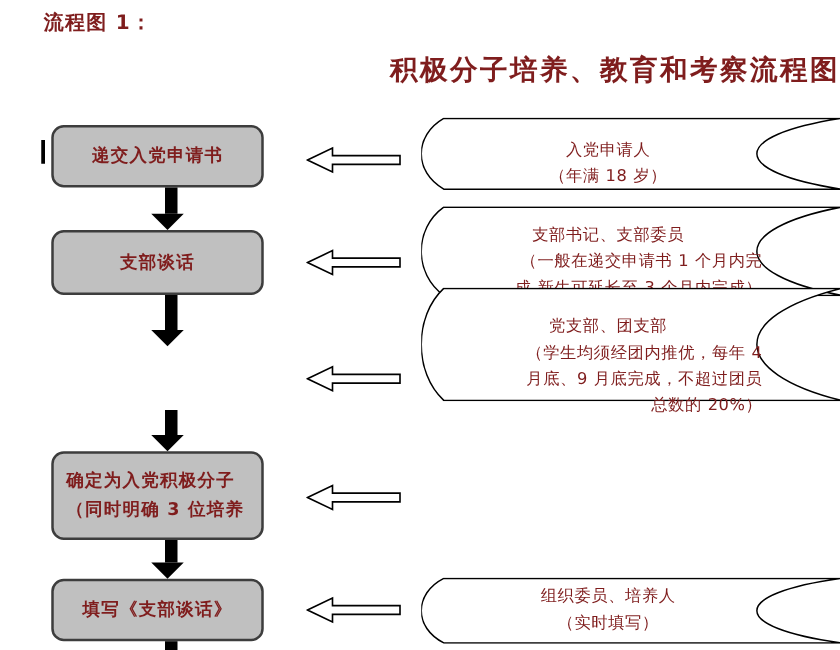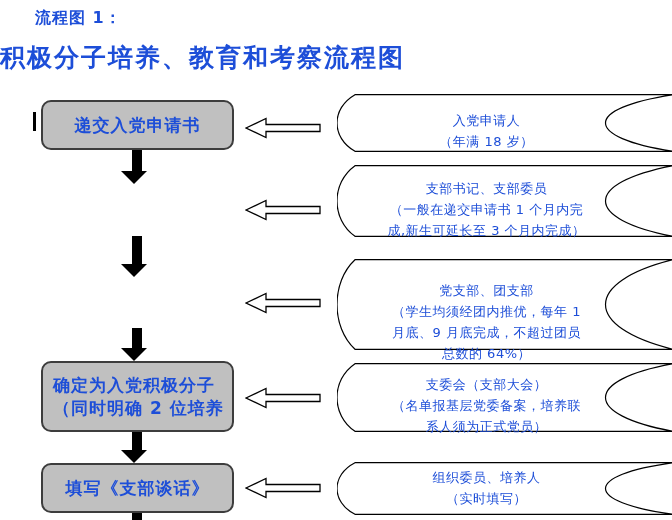--- a/index.html
+++ b/index.html
@@ -1,71 +1,74 @@
 <!DOCTYPE html>
 <html><head>
 <meta charset="utf-8">
 <style>
   html,body{margin:0;padding:0;background:#fff;}
   #canvas{
     position:relative;width:672px;height:520px;background:#ffffff;
-    overflow:hidden;font-family:"DejaVu Sans",sans-serif;color:#1d4ed8;
+    overflow:hidden;font-family:"DejaVu Sans",sans-serif;color:#7f1d1d;
   }
   .abs{position:absolute;}
   
   .doc-label{left:35px;top:8px;font-size:16px;font-weight:bold;letter-spacing:1px;}
-  .doc-title{left:0;right:0;top:41px;text-align:left;font-size:25px;font-weight:bold;letter-spacing:2px;}
+  .doc-title{left:0;right:0;top:41px;text-align:right;font-size:22px;font-weight:bold;letter-spacing:2px;}
   
   .step-box{
-    left:41px;width:193px;background:#c0c0c0;border:2px solid #3d3d3d;border-radius:10px;
+    left:41px;width:170px;background:#c0c0c0;border:2px solid #3d3d3d;border-radius:10px;
     box-sizing:border-box;display:flex;flex-direction:column;justify-content:center;
-    font-weight:bold;font-size:17px;letter-spacing:1px;
+    font-weight:bold;font-size:14px;letter-spacing:1px;
   }
   .step-box .bline{text-align:center;line-height:23px;}
   .step-box.left-align{padding-left:10px;}
   .step-box.left-align .bline{text-align:left;}
   
   .dshaft{width:10px;background:#000;left:132px;}
   .dhead{width:0;height:0;left:121px;border-left:13px solid transparent;
          border-right:13px solid transparent;border-top:13px solid #000;}
   
   .warrow{left:245px;width:76px;height:22px;}
   
   .note{left:337px;width:335px;}
   .note svg.shape{position:absolute;left:0;top:0;}
   .note .ntext{
     position:absolute;left:26px;right:62px;top:0;bottom:0;
     display:flex;flex-direction:column;justify-content:center;
     font-size:13px;line-height:21px;letter-spacing:0.5px;
   }
-  .note .nline{text-align:center;}
+  .note .nline{text-align:right;}
   .note .nline:first-child{text-align:center;margin-top:16px;}
   .note.all-center .nline{text-align:center;}
   
   .stray{left:33px;top:112px;width:3px;height:19px;background:#000;}
 </style>
 </head>
 <body>
 
 <div id="canvas">
 
   <div class="abs doc-label">流程图 1：</div>
   <div class="abs doc-title">积极分子培养、教育和考察流程图</div>
 
   <div class="abs stray"></div>
 
   <div class="abs step-box" style="top:100px;height:50px;">
     <div class="bline">递交入党申请书</div>
   </div>
 
+  <div class="abs step-box" style="top:184px;height:52px;">
+    <div class="bline">支部谈话</div>
+  </div>
 
 
   <div class="abs step-box left-align" style="top:361px;height:71px;">
     <div class="bline">确定为入党积极分子</div>
-    <div class="bline">（同时明确 2 位培养</div>
+    <div class="bline">（同时明确 3 位培养</div>
   </div>
 
   <div class="abs step-box" style="top:463px;height:50px;">
     <div class="bline">填写《支部谈话》</div>
   </div>
 
   <div class="abs dshaft" style="top:150px;height:21px;"></div>
   <div class="abs dhead" style="top:171px;"></div>
 
   <div class="abs dshaft" style="top:236px;height:28px;"></div>
@@ -119,42 +122,32 @@
     <svg class="shape" width="335" height="72" viewBox="0 0 335 72">
       <path d="M 18 0.7 L 336 0.7 C 246 18 246 54 336 71.3 L 18 71.3 C -6 54 -6 18 18 0.7 Z" fill="#ffffff" stroke="#000000" stroke-width="1.2"></path>
     </svg>
     <div class="ntext">
       <div class="nline">支部书记、支部委员</div>
       <div class="nline">（一般在递交申请书 1 个月内完</div>
       <div class="nline">成,新生可延长至 3 个月内完成）</div>
     </div>
   </div>
 
-  <div class="abs note" style="top:259px;height:109px;">
+  <div class="abs note" style="top:230px;height:109px;">
     <svg class="shape" width="335" height="91" viewBox="0 0 335 91">
       <path d="M 18 0.7 L 336 0.7 C 246 23 246 68 336 90.3 L 18 90.3 C -6 68 -6 23 18 0.7 Z" fill="#ffffff" stroke="#000000" stroke-width="1.2"></path>
     </svg>
     <div class="ntext">
       <div class="nline">党支部、团支部</div>
-      <div class="nline">（学生均须经团内推优，每年 1</div>
+      <div class="nline">（学生均须经团内推优，每年 4</div>
       <div class="nline">月底、9 月底完成，不超过团员</div>
-      <div class="nline">总数的 64%）</div>
+      <div class="nline">总数的 20%）</div>
     </div>
   </div>
 
-  <div class="abs note" style="top:363px;height:69px;">
-    <svg class="shape" width="335" height="69" viewBox="0 0 335 69">
-      <path d="M 18 0.7 L 336 0.7 C 246 17 246 52 336 68.3 L 18 68.3 C -6 52 -6 17 18 0.7 Z" fill="#ffffff" stroke="#000000" stroke-width="1.2"></path>
-    </svg>
-    <div class="ntext">
-      <div class="nline">支委会（支部大会）</div>
-      <div class="nline">（名单报基层党委备案，培养联</div>
-      <div class="nline">系人须为正式党员）</div>
-    </div>
-  </div>
 
   <div class="abs note all-center" style="top:462px;height:36px;">
     <svg class="shape" width="335" height="53" viewBox="0 0 335 53">
       <path d="M 18 0.7 L 336 0.7 C 246 13 246 40 336 52.3 L 18 52.3 C -6 40 -6 13 18 0.7 Z" fill="#ffffff" stroke="#000000" stroke-width="1.2"></path>
     </svg>
     <div class="ntext">
       <div class="nline">组织委员、培养人</div>
       <div class="nline">（实时填写）</div>
     </div>
   </div>

